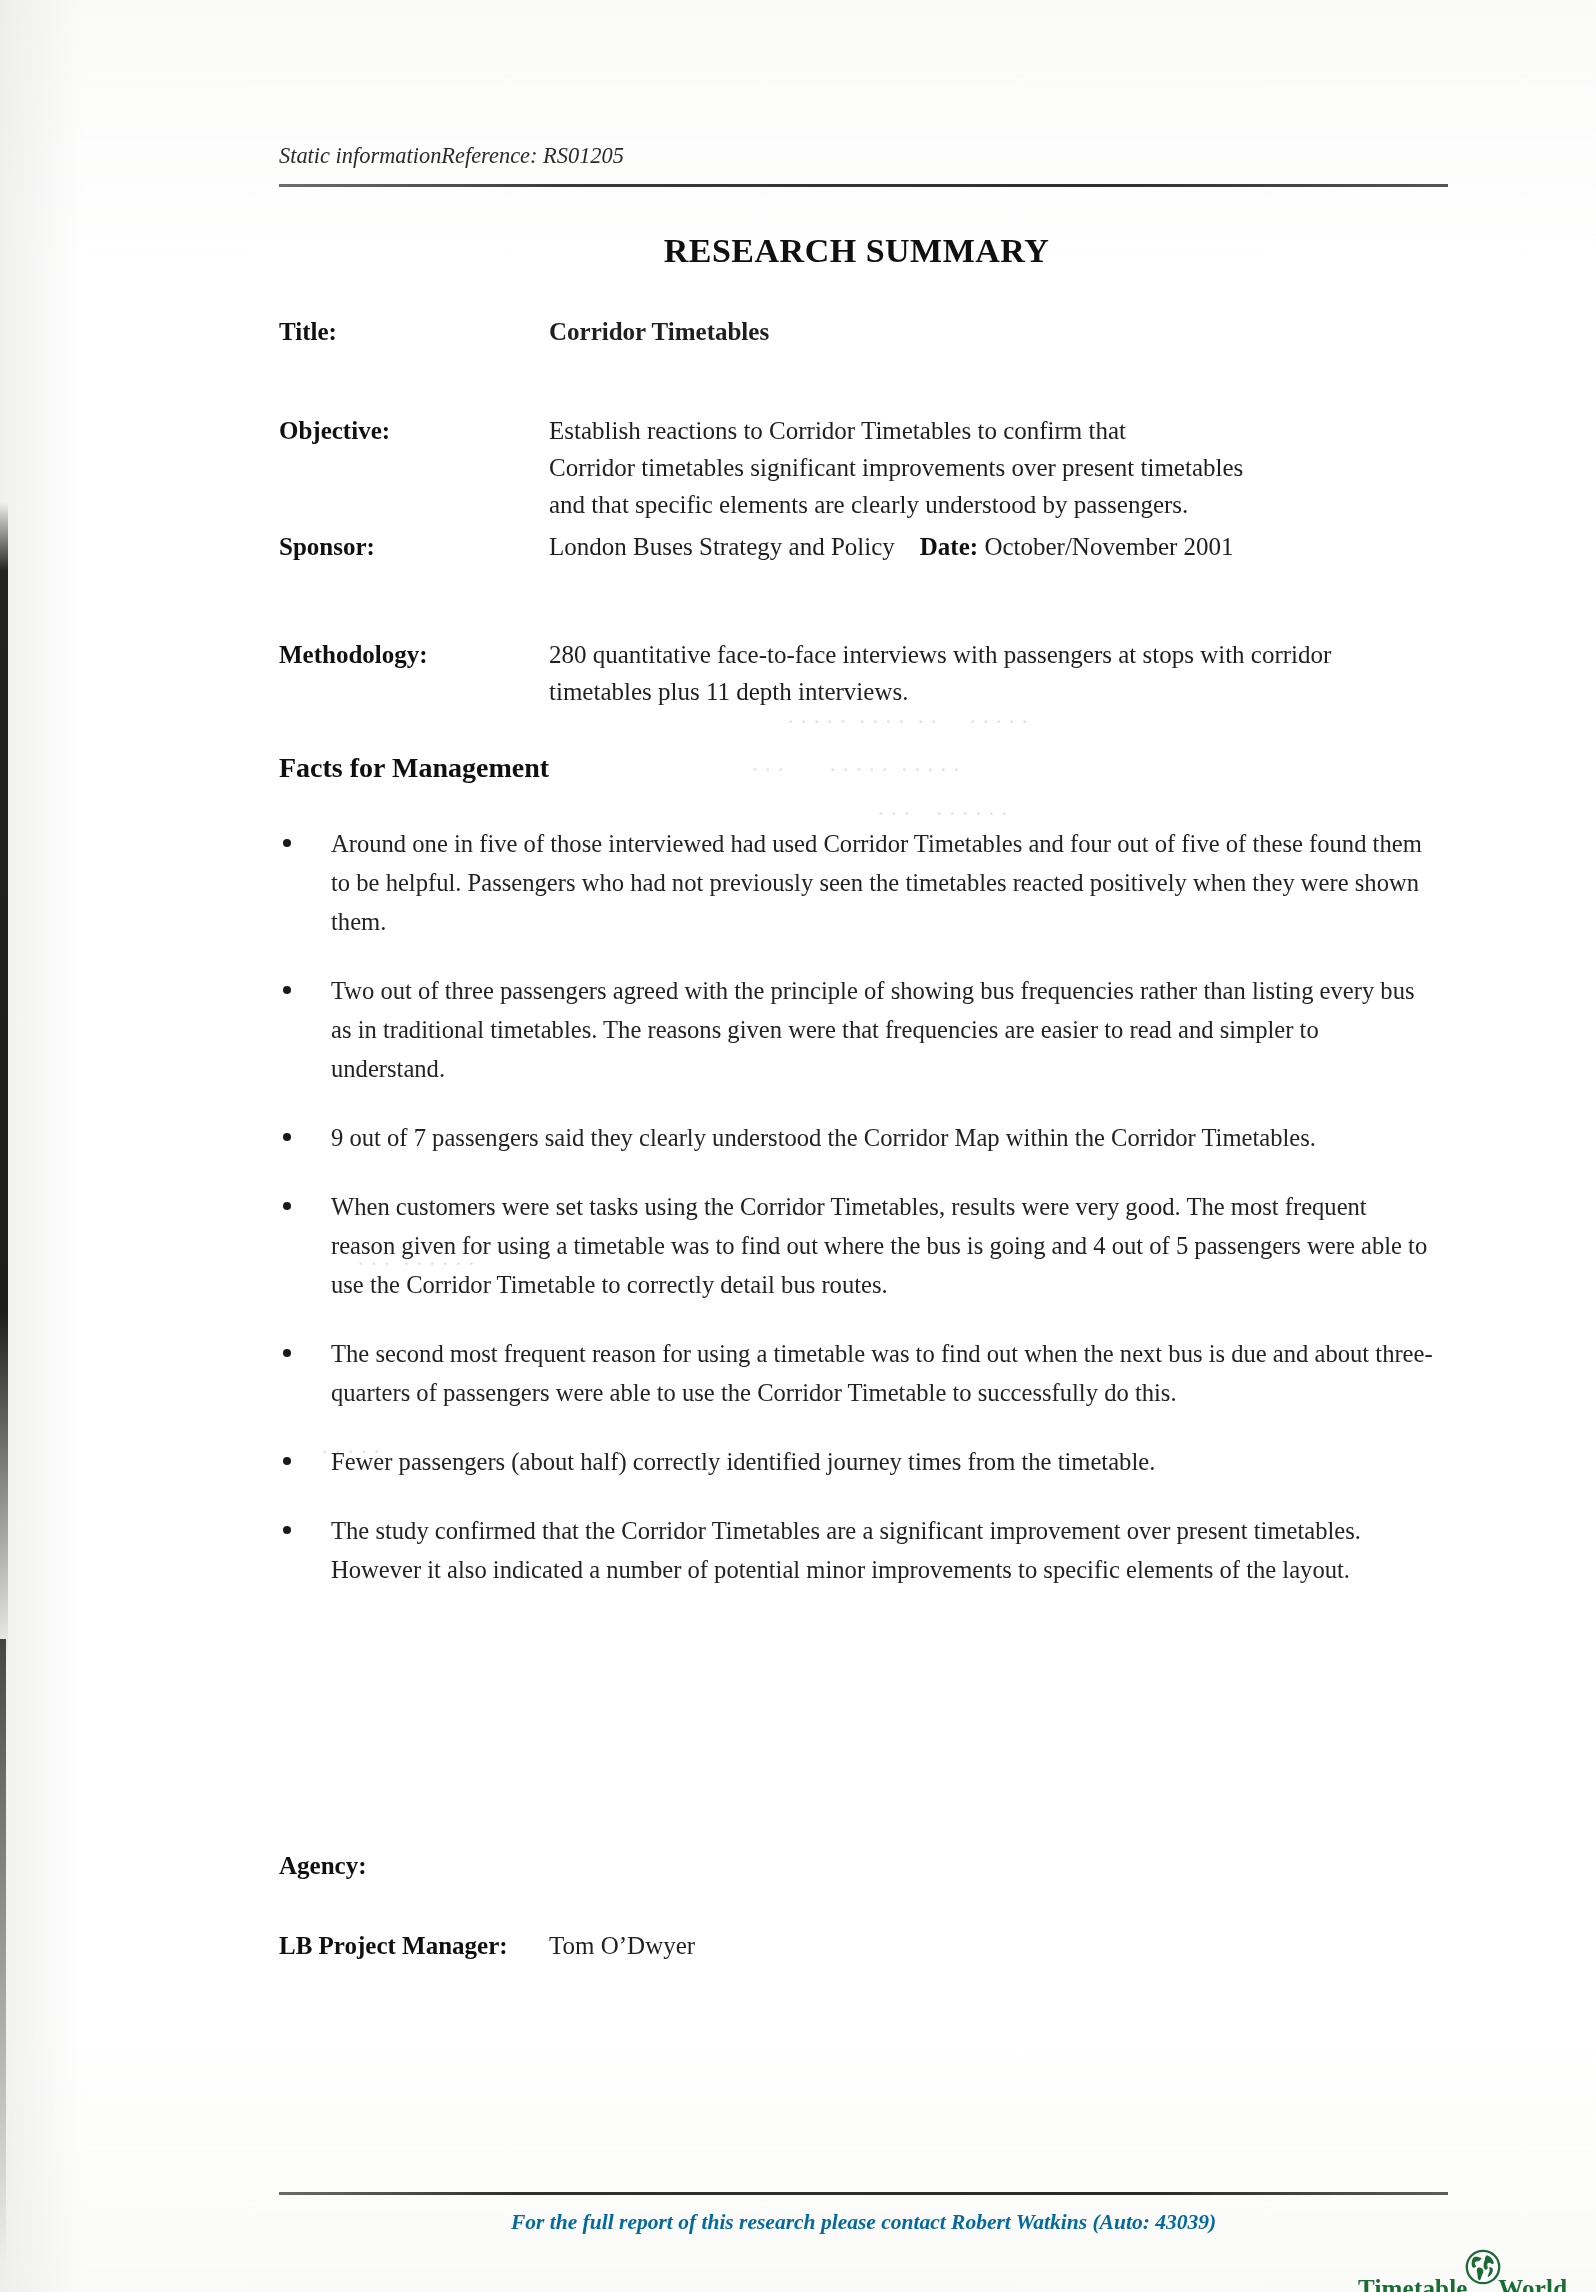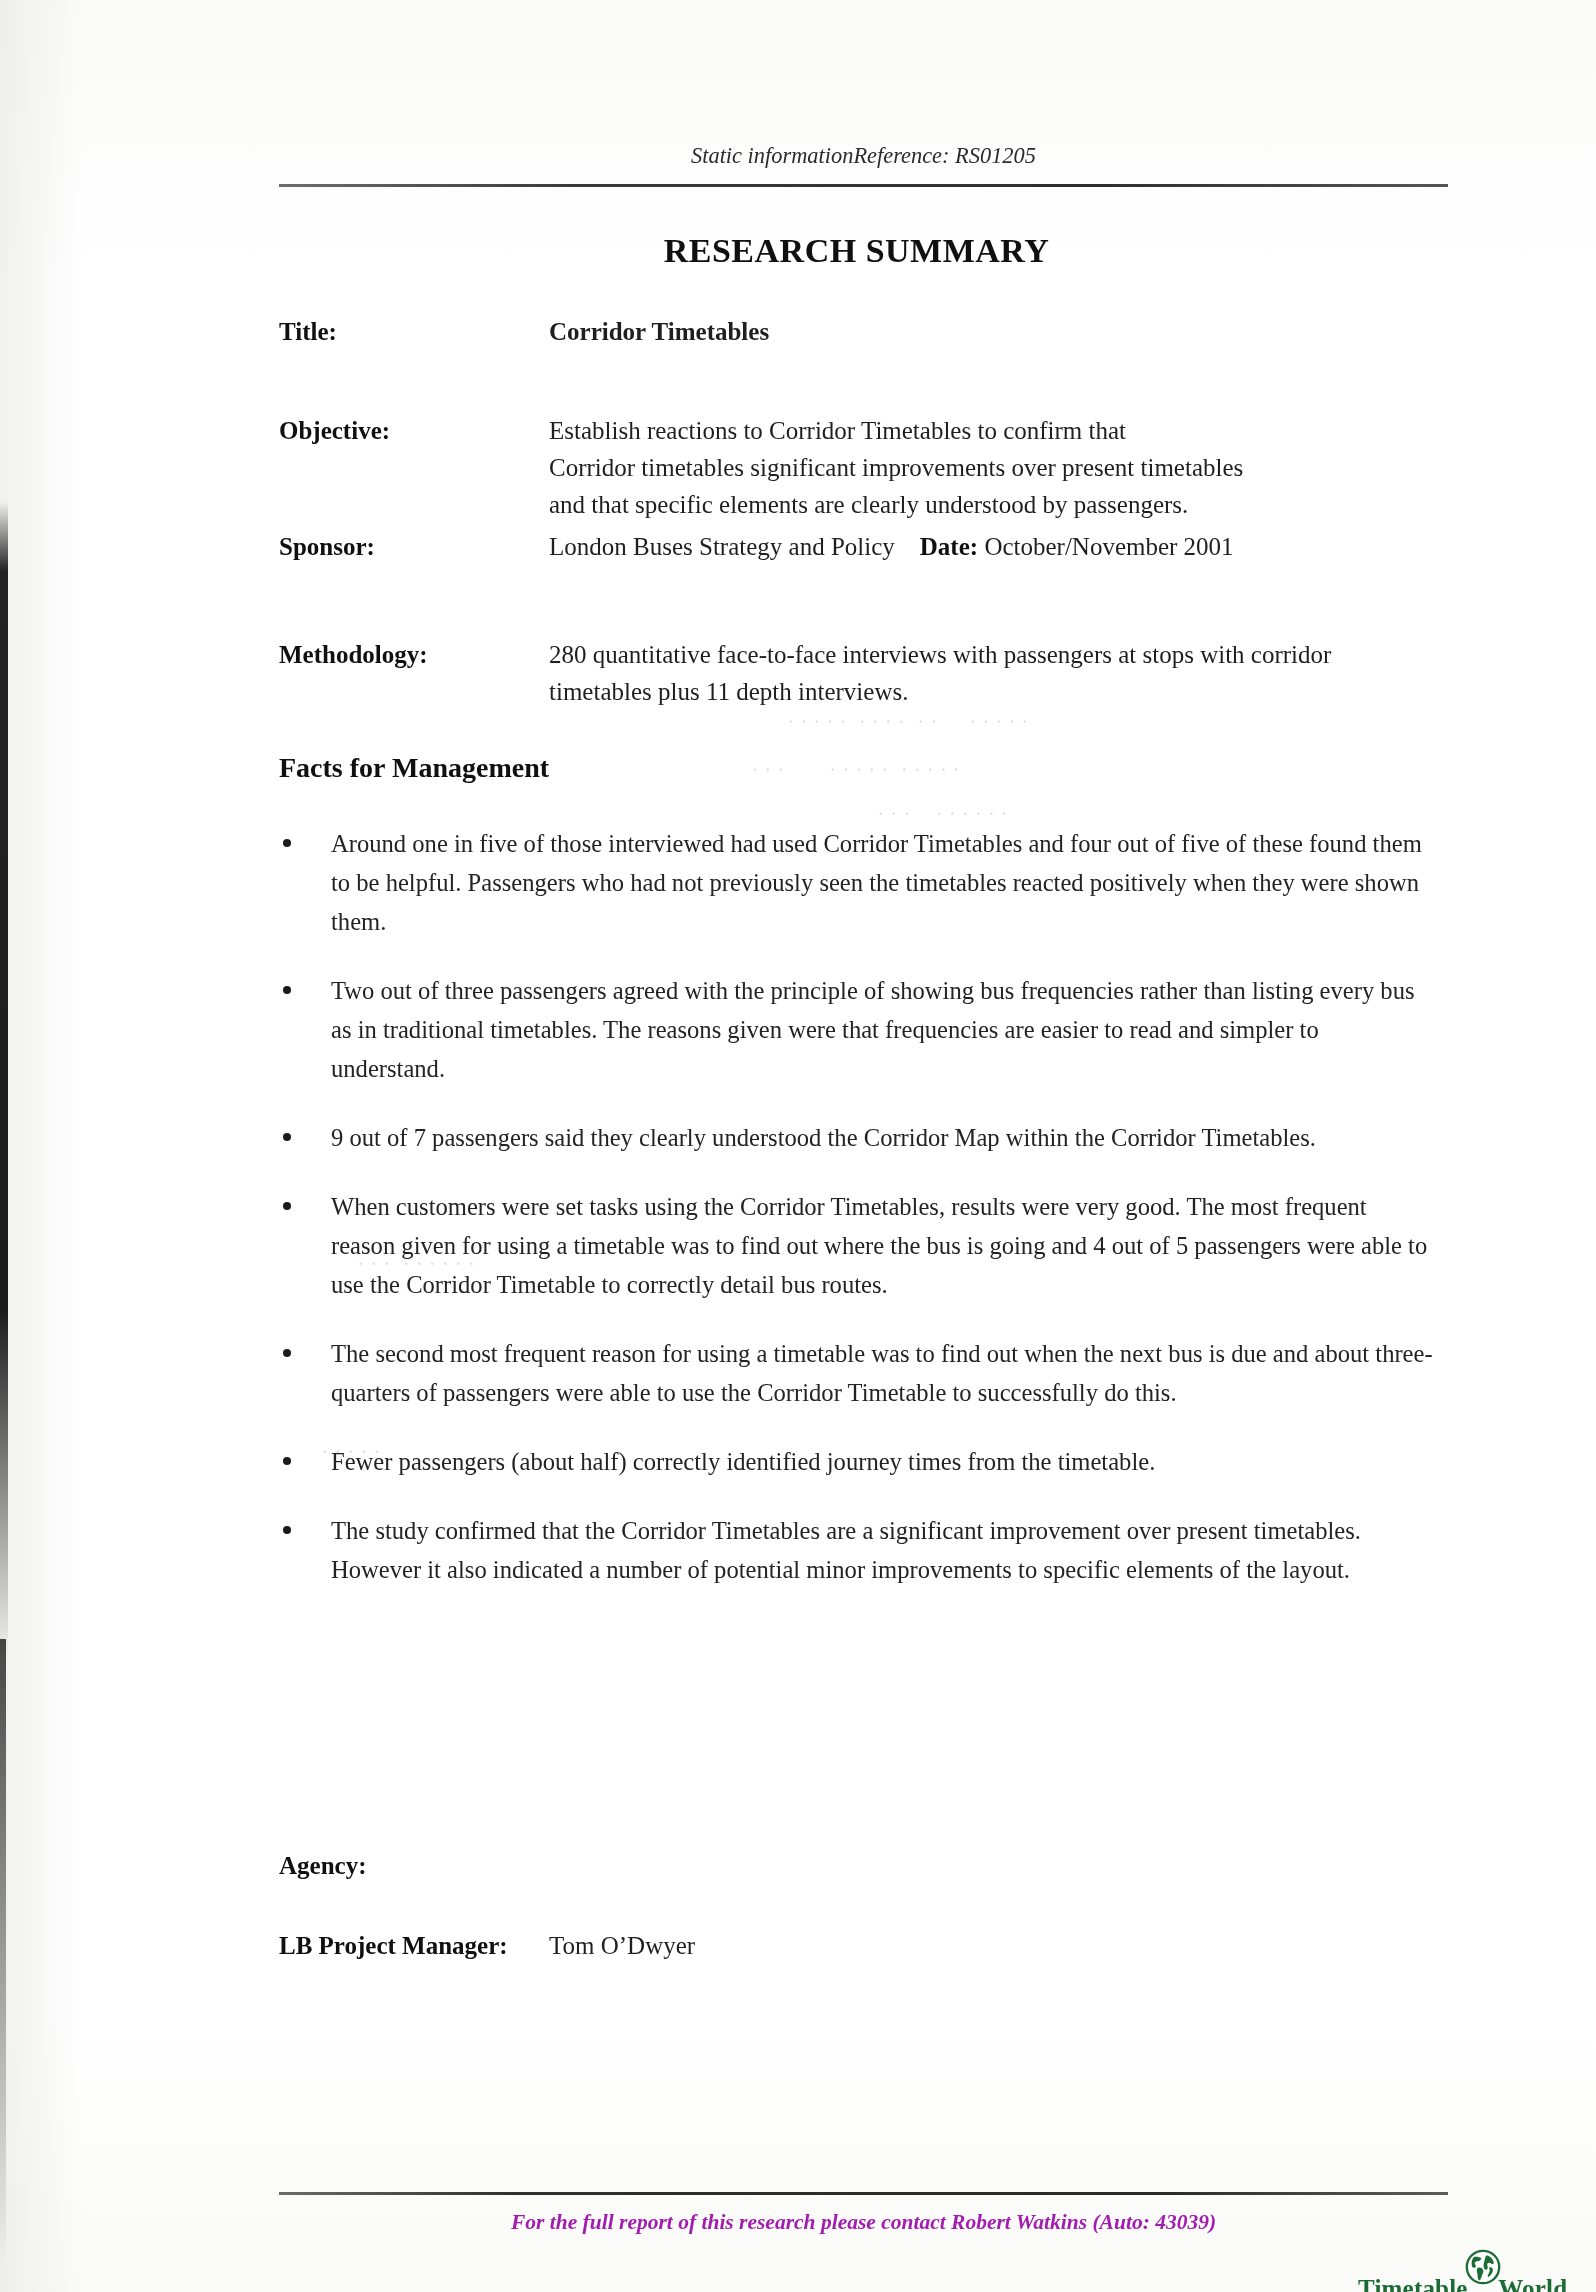--- a/index.html
+++ b/index.html
@@ -64,21 +64,21 @@
     filter: blur(0.5px);
   }
 
   
   .doc-header {
     position: absolute;
     left: 279px;
     top: 143px;
     width: 1169px;
     display: flex;
-    justify-content: center;
+    justify-content: flex-start;
     align-items: flex-end;
     font-style: italic;
     font-size: 22.4px;
     color: #2b2b2b;
   }
   .header-rule {
     position: absolute;
     left: 279px;
     top: 184px;
     width: 1169px;
@@ -188,21 +188,21 @@
   }
   .footer-note {
     position: absolute;
     left: 279px;
     top: 2210px;
     width: 1169px;
     text-align: center;
     font-style: italic;
     font-weight: bold;
     font-size: 21.5px;
-    color: #a21caf;
+    color: #0369a1;
   }
 
   
   .logo {
     position: absolute;
     left: 1358px;
     top: 2232px;
     display: flex;
     align-items: center;
     font-weight: bold;

